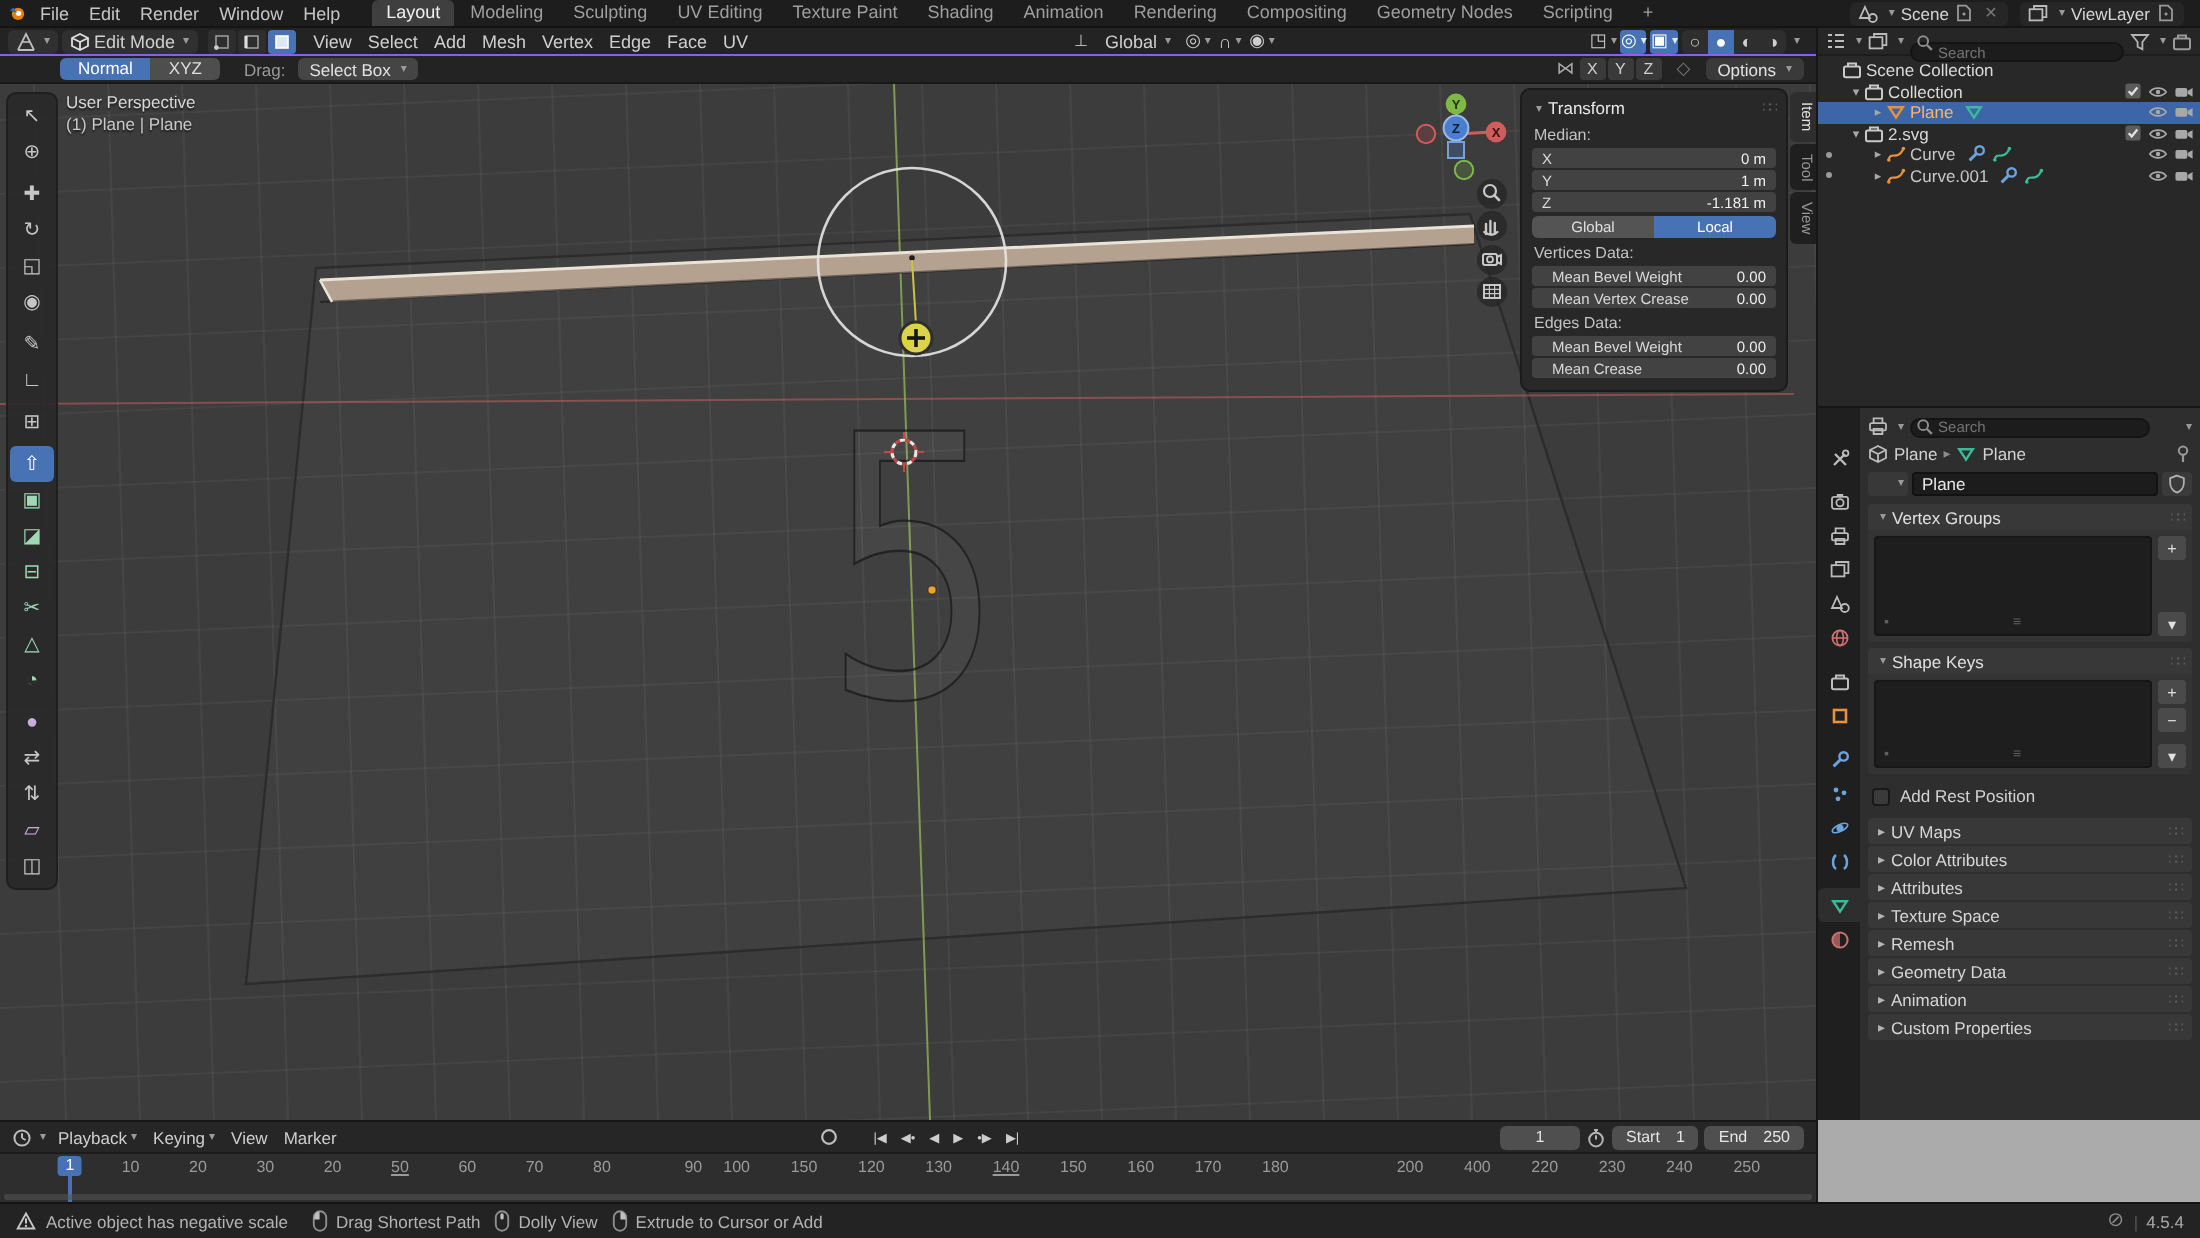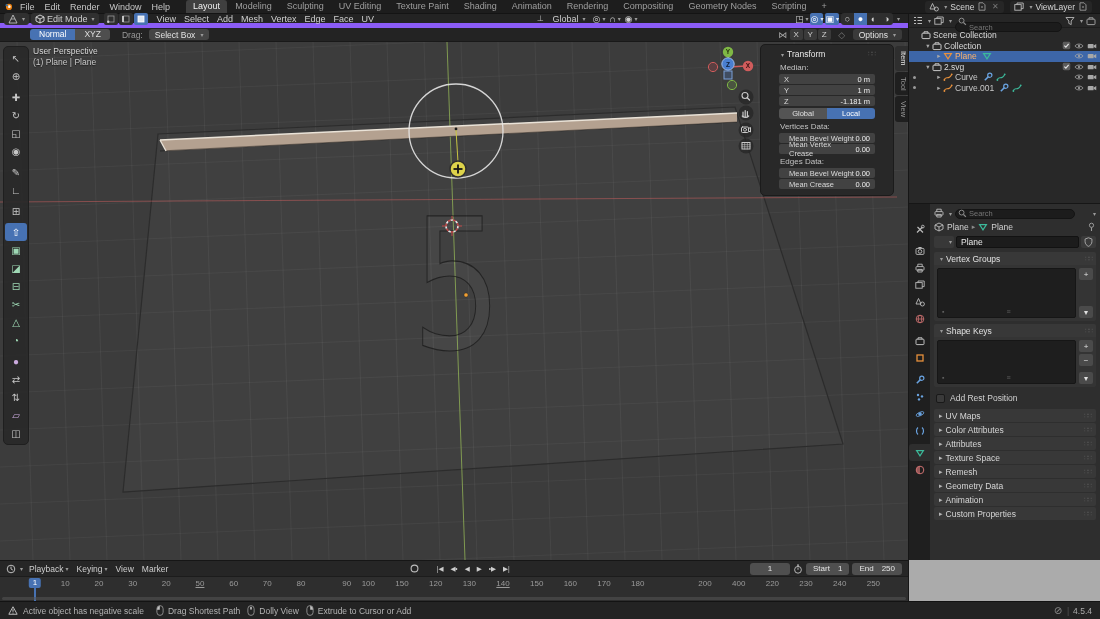--- a/index.html
+++ b/index.html
@@ -16,21 +16,21 @@
 #workspaces{display:flex;margin-left:10px;gap:1px}
 .wtab{padding:0 7px;height:13px;line-height:13px;color:#9f9f9f;border-radius:3px 3px 0 0}
 .wtab.active{background:#3f3f3f;color:#f0f0f0}
 #topbar-right{margin-left:auto;display:flex;align-items:center;gap:6px;padding-right:4px}
 .idsel{display:flex;align-items:center;gap:3px;background:#262626;border-radius:3px;padding:0 4px;height:12px}
 .idsel .lbl{color:#d6d6d6;font-size:8.5px}
 .mini-ic{width:10px;height:10px;display:flex;align-items:center;justify-content:center}
 
 
 #viewport{left:0;top:14px;width:908px;height:546px;background:#3c3c3c}
-#vp-header{height:14px;background:#232323;border-bottom:5px solid #8b5cf6;display:flex;align-items:center;
+#vp-header{height:14px;background:#232323;border-bottom:1px solid #8b5cf6;display:flex;align-items:center;
   font-size:9px;padding:0 4px;gap:2px;color:#cfcfcf}
 #vp-header .menu{padding:0 4px}
 .hbtn{height:12px;display:flex;align-items:center;gap:2px;background:#303030;border-radius:3px;padding:0 4px}
 .modegrp{display:flex;gap:1px;margin:0 3px}
 .modegrp .mbtn{width:14px;height:12px;background:#2e2e2e;border-radius:2px;display:flex;align-items:center;justify-content:center}
 .modegrp .mbtn.active{background:#4772b3}
 #vp-mid{margin-left:auto;display:flex;align-items:center;gap:3px}
 #vp-right{margin-left:auto;display:flex;align-items:center;gap:2px;padding-right:4px}
 .hicon{height:12px;min-width:13px;display:flex;align-items:center;justify-content:center;border-radius:2px;font-size:9px}
 .hicon.on{background:#4772b3;color:#fff}
@@ -55,21 +55,21 @@
 #vp-toolbar{position:absolute;left:3px;top:4px;width:26px;background:rgba(41,41,41,.92);
   border:1px solid #1f1f1f;border-radius:5px;padding:2px 0;display:flex;flex-direction:column;align-items:center}
 .tool{width:22px;height:18px;display:flex;align-items:center;justify-content:center;font-size:10px;color:#c6c6c6;border-radius:3px}
 .tool.gap{margin-top:3px}
 .tool.active{background:#4772b3;color:#fff}
 .tool .g.green{color:#9ed8b4}.tool .g.purple{color:#cbaade}
 .tool.active .g{color:#fff}
 
 
 #n-panel{position:absolute;left:760px;top:30px;width:134px;background:rgba(39,39,39,.97);
-  border:1px solid #1b1b1b;border-radius:5px;padding:3px 18px 5px;font-size:8px;color:#d6d6d6}
+  border:1px solid #1b1b1b;border-radius:5px;padding:3px 5px 5px;font-size:8px;color:#d6d6d6}
 #n-panel .phead-line{display:flex;align-items:center;gap:3px;height:12px;color:#e8e8e8;font-size:8.5px}
 #n-panel .dots{margin-left:auto;color:#5d5d5d;font-size:7px;letter-spacing:-1px}
 .nlabel{margin:3px 1px 2px;color:#c3c3c3}
 .nrow{height:10px;display:flex;justify-content:space-between;align-items:center;background:#424242;
   border-radius:2px;padding:0 5px;margin-bottom:1px;font-size:7.5px;color:#d9d9d9}
 .nrow .val{color:#efefef}
 .nseg{display:flex;height:11px;margin:2px 0 1px;border-radius:3px;overflow:hidden}
 .nseg .seg{flex:1;text-align:center;line-height:11px;background:#545454;font-size:7.5px;color:#e0e0e0}
 .nseg .seg.active{background:#4772b3;color:#fff}
 

